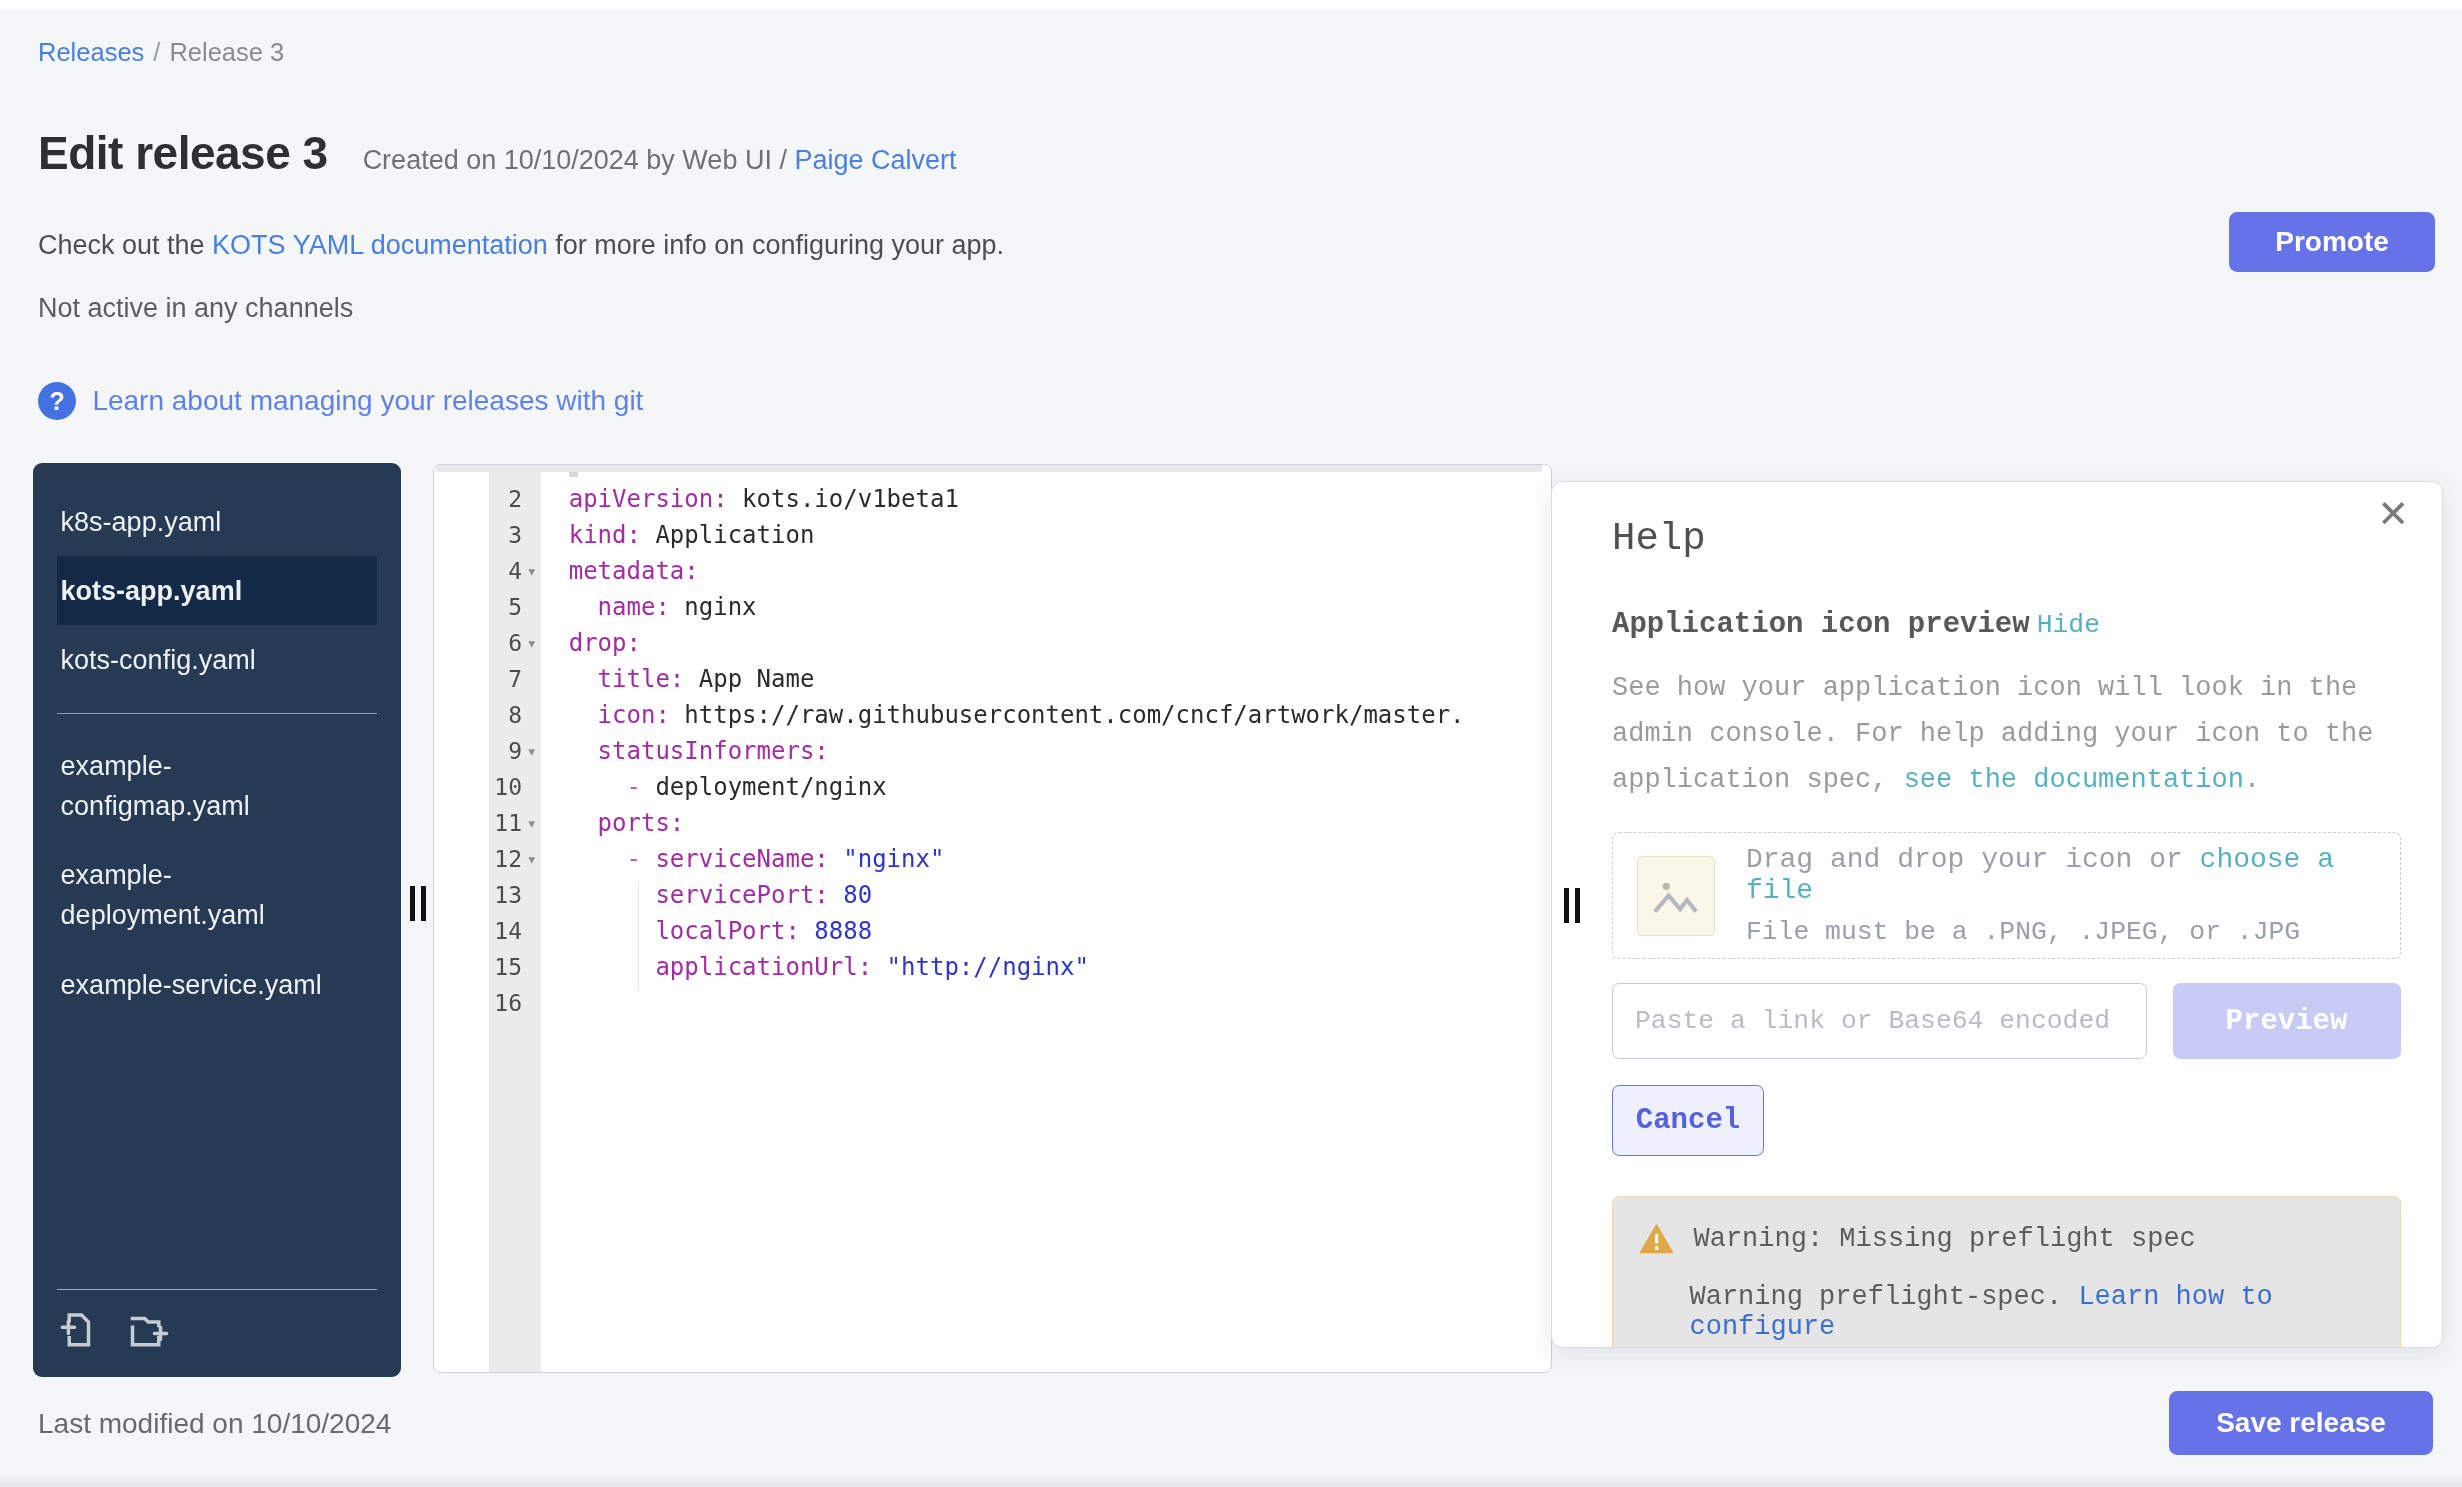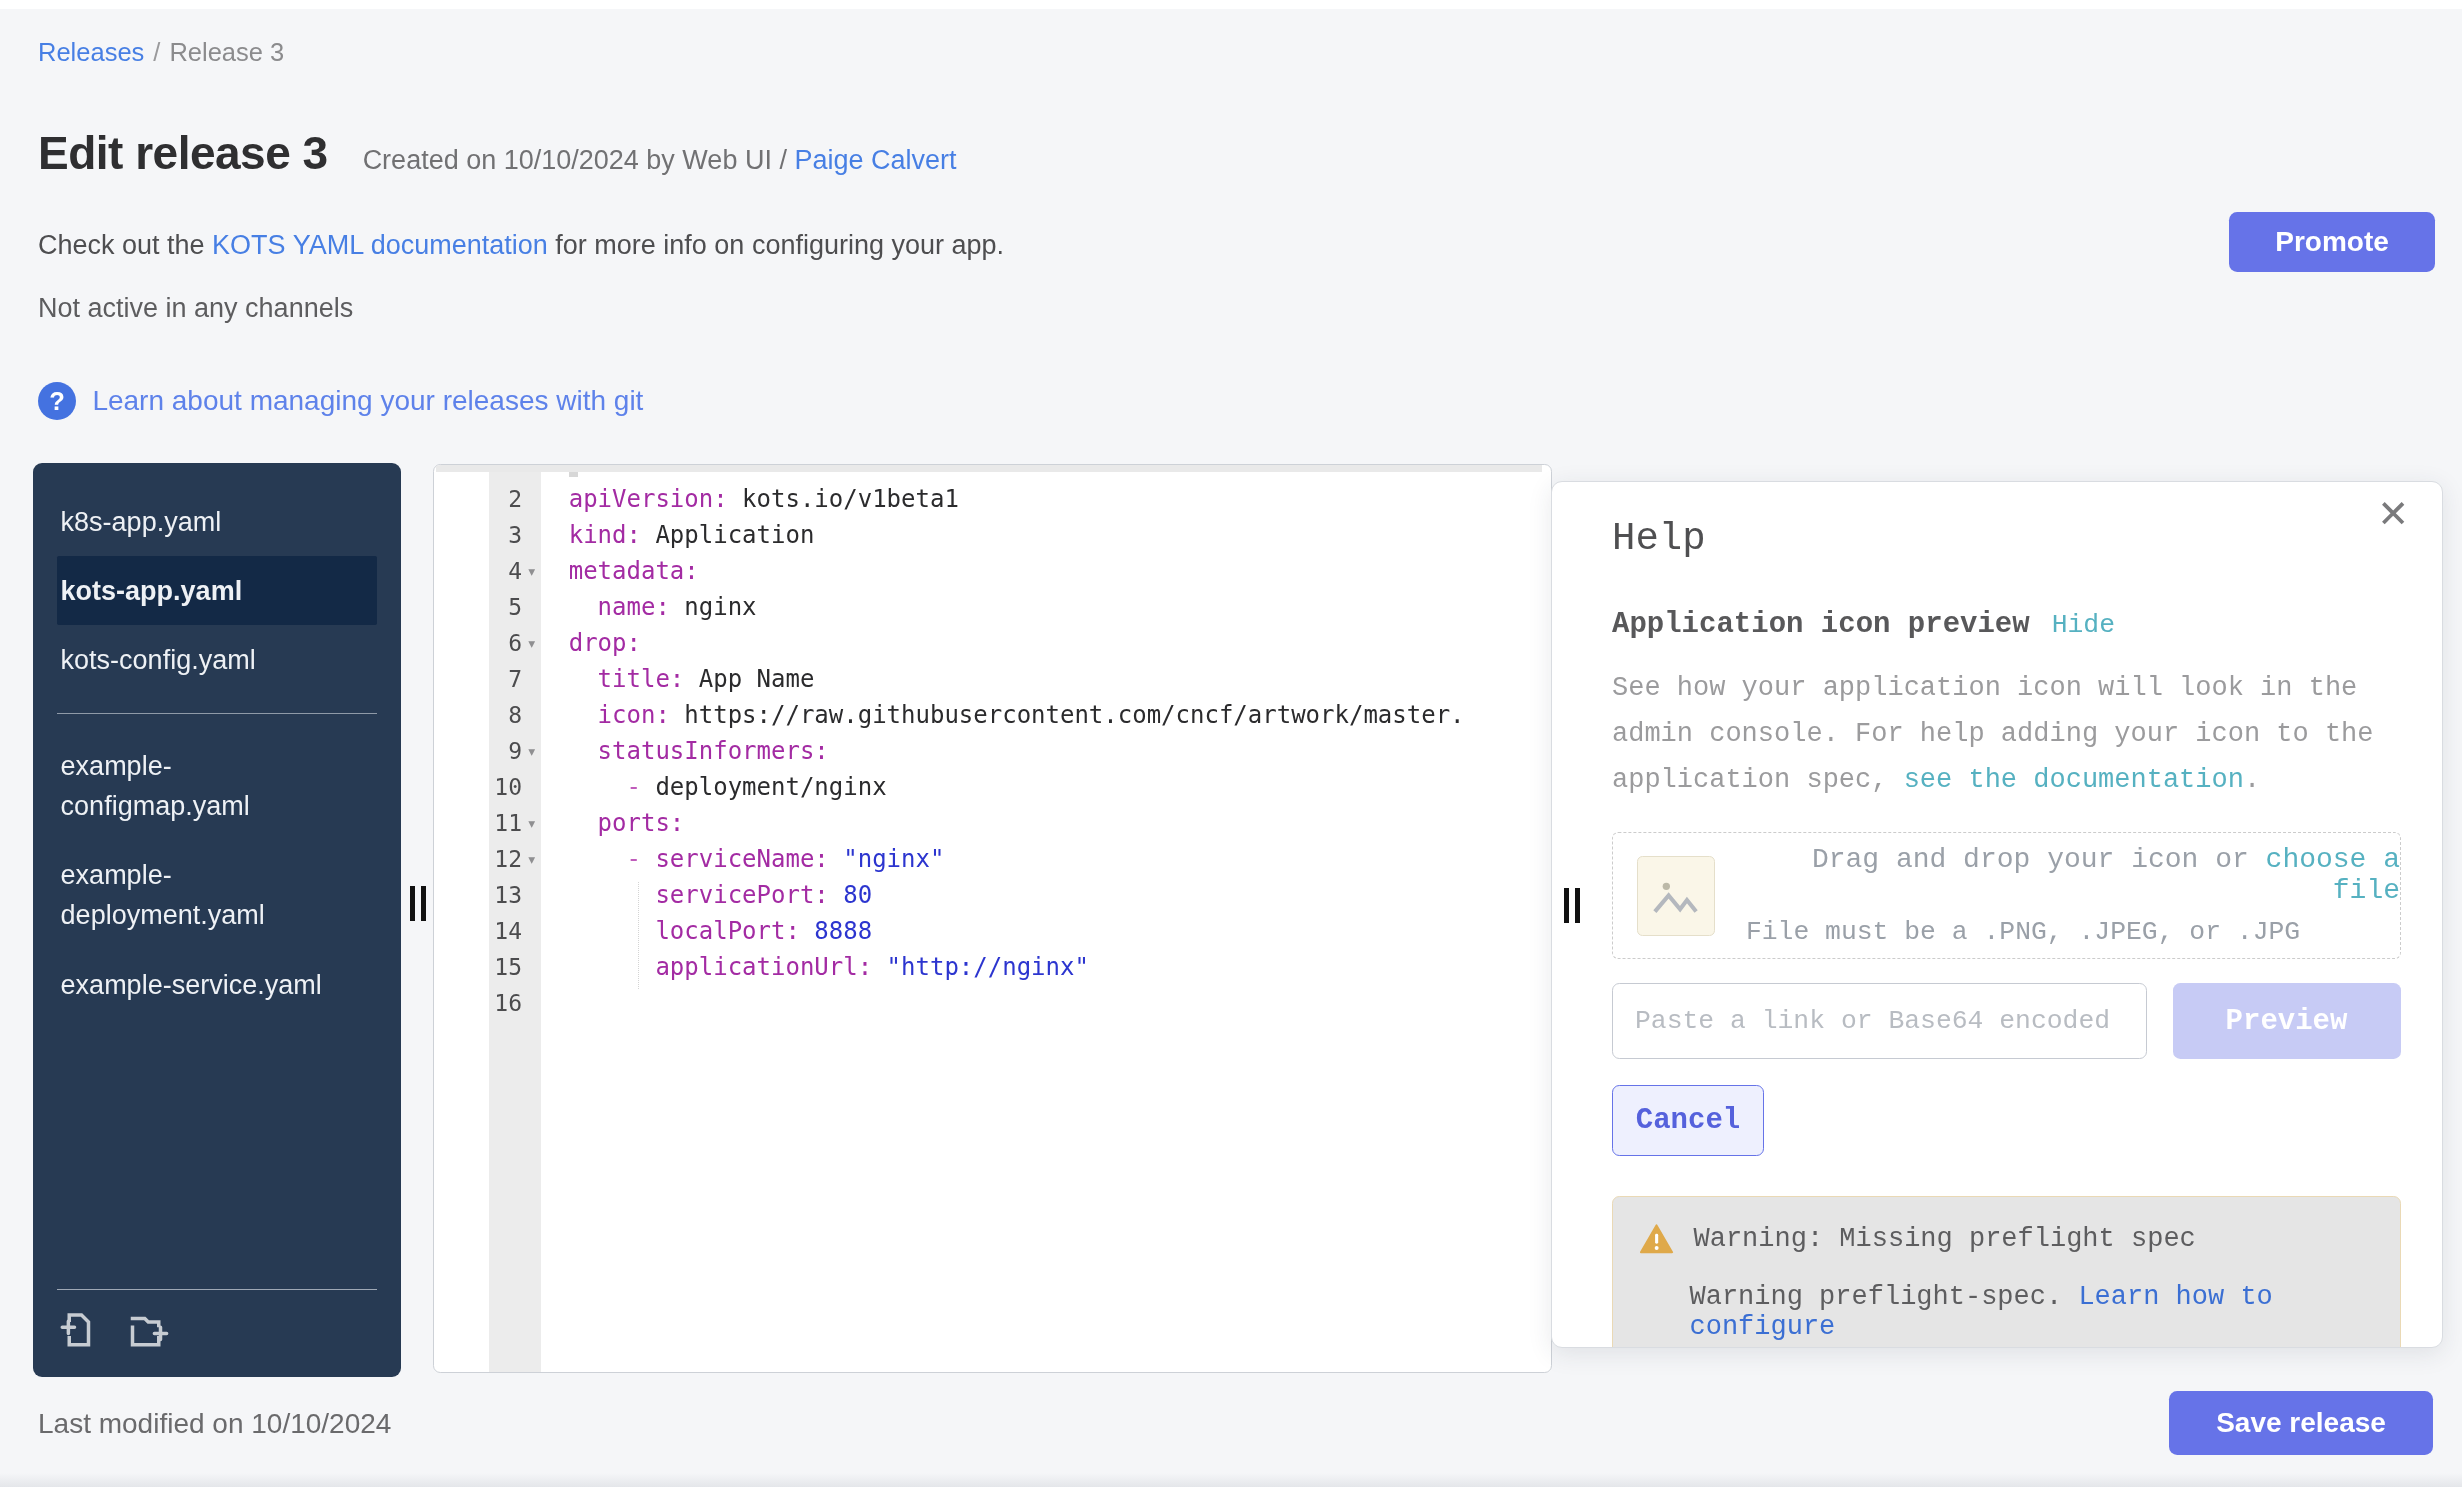--- a/index.html
+++ b/index.html
@@ -83,29 +83,29 @@
   .help-panel{ position:absolute; left:1551px; top:481px; width:892px; height:867px;
     background:#ffffff; border:0.9px solid #d9dce1; border-radius:11px;
     box-shadow:0 5.5px 24px rgba(40,50,70,0.10); overflow:hidden; z-index:20; }
   .help-close{ position:absolute; right:33px; top:12.7px; font-size:38px; color:#7a7a7c;
     font-weight:300; cursor:pointer; line-height:1; }
   .help-inner{ position:absolute; left:60px; top:0; width:789px;font-family:Liberation Mono, monospace; }
   .help-title{ margin-top:35px; font-size:39px; font-weight:500; color:#4f4f51; }
   .help-sect{ margin-top:47px; display:flex; align-items:baseline; }
   .help-sect .h{ font-size:29px; font-weight:bold; color:#58585a; }
   .teal{ color:#56b1c1; text-decoration:none; cursor:pointer; }
-  .help-sect .hide{ margin-left:22px; font-size:26.4px; }
+  .help-sect .hide{ margin-left:7px; font-size:26.4px; }
   .help-para{ margin-top:24px; font-size:27px; line-height:46px; color:#9b9b9d; width:789px; }
 
   .dropzone{ margin-top:29px; width:789px; height:127px; border:1.8px dashed #cccccc;
     border-radius:6.4px; display:flex; align-items:center; padding-left:24px; cursor:pointer; }
   .img-ph{ width:80px; height:80px; background:#faf6e8; border:1.8px solid #e5dfca; border-radius:5.5px;
     display:flex; align-items:center; justify-content:center; }
   .drop-text{ margin-left:31px; }
-  .drop-line1{ font-size:28px; color:#9aa0a8;text-align:right; }
+  .drop-line1{ font-size:28px; color:#9aa0a8; }
   .drop-line2{ font-size:26.4px; color:#9aa0a8; margin-top:11px; }
 
   .link-row{ margin-top:24px; display:flex; }
   .link-input{ width:535px; height:76px; border:1.8px solid #c6cad2; border-radius:7.3px;
     font-family:inherit; font-size:26.4px; padding:0 22px; color:#4e4e50; background:#fff; }
   .link-input::placeholder{ color:#b8bcc2; }
   .btn-preview{ margin-left:25.5px; width:228px; height:76px; background:#c7cbf5; color:#ffffff;
     border:none; border-radius:7.3px; font-family:inherit; font-size:29px; font-weight:bold; cursor:default; }
   .btn-cancel{ margin-top:25.5px; width:152px; height:71px; background:#eef0fe; color:#5561dc;
     border:1.8px solid #6673e8; border-radius:7.3px; font-family:inherit; font-size:29px; font-weight:bold; cursor:pointer; }

